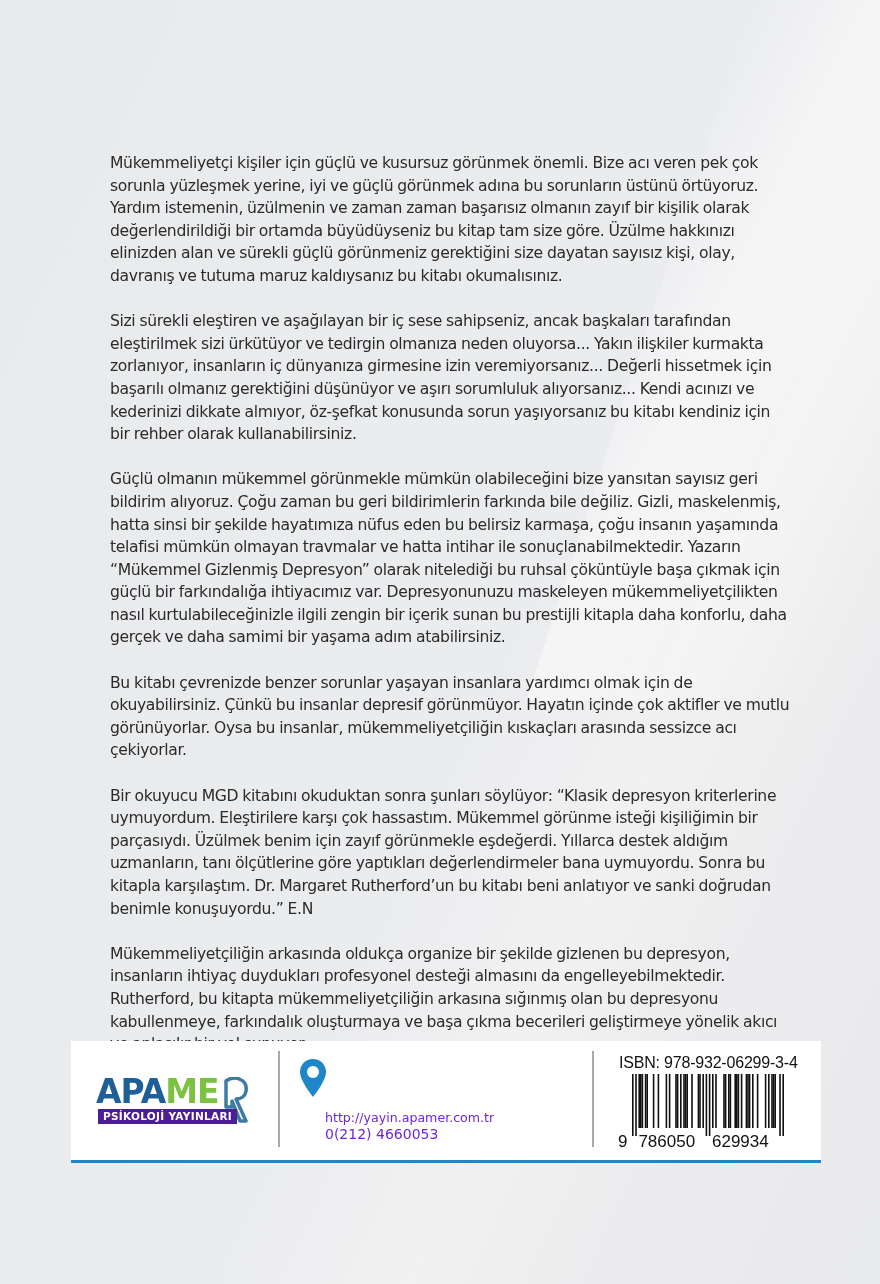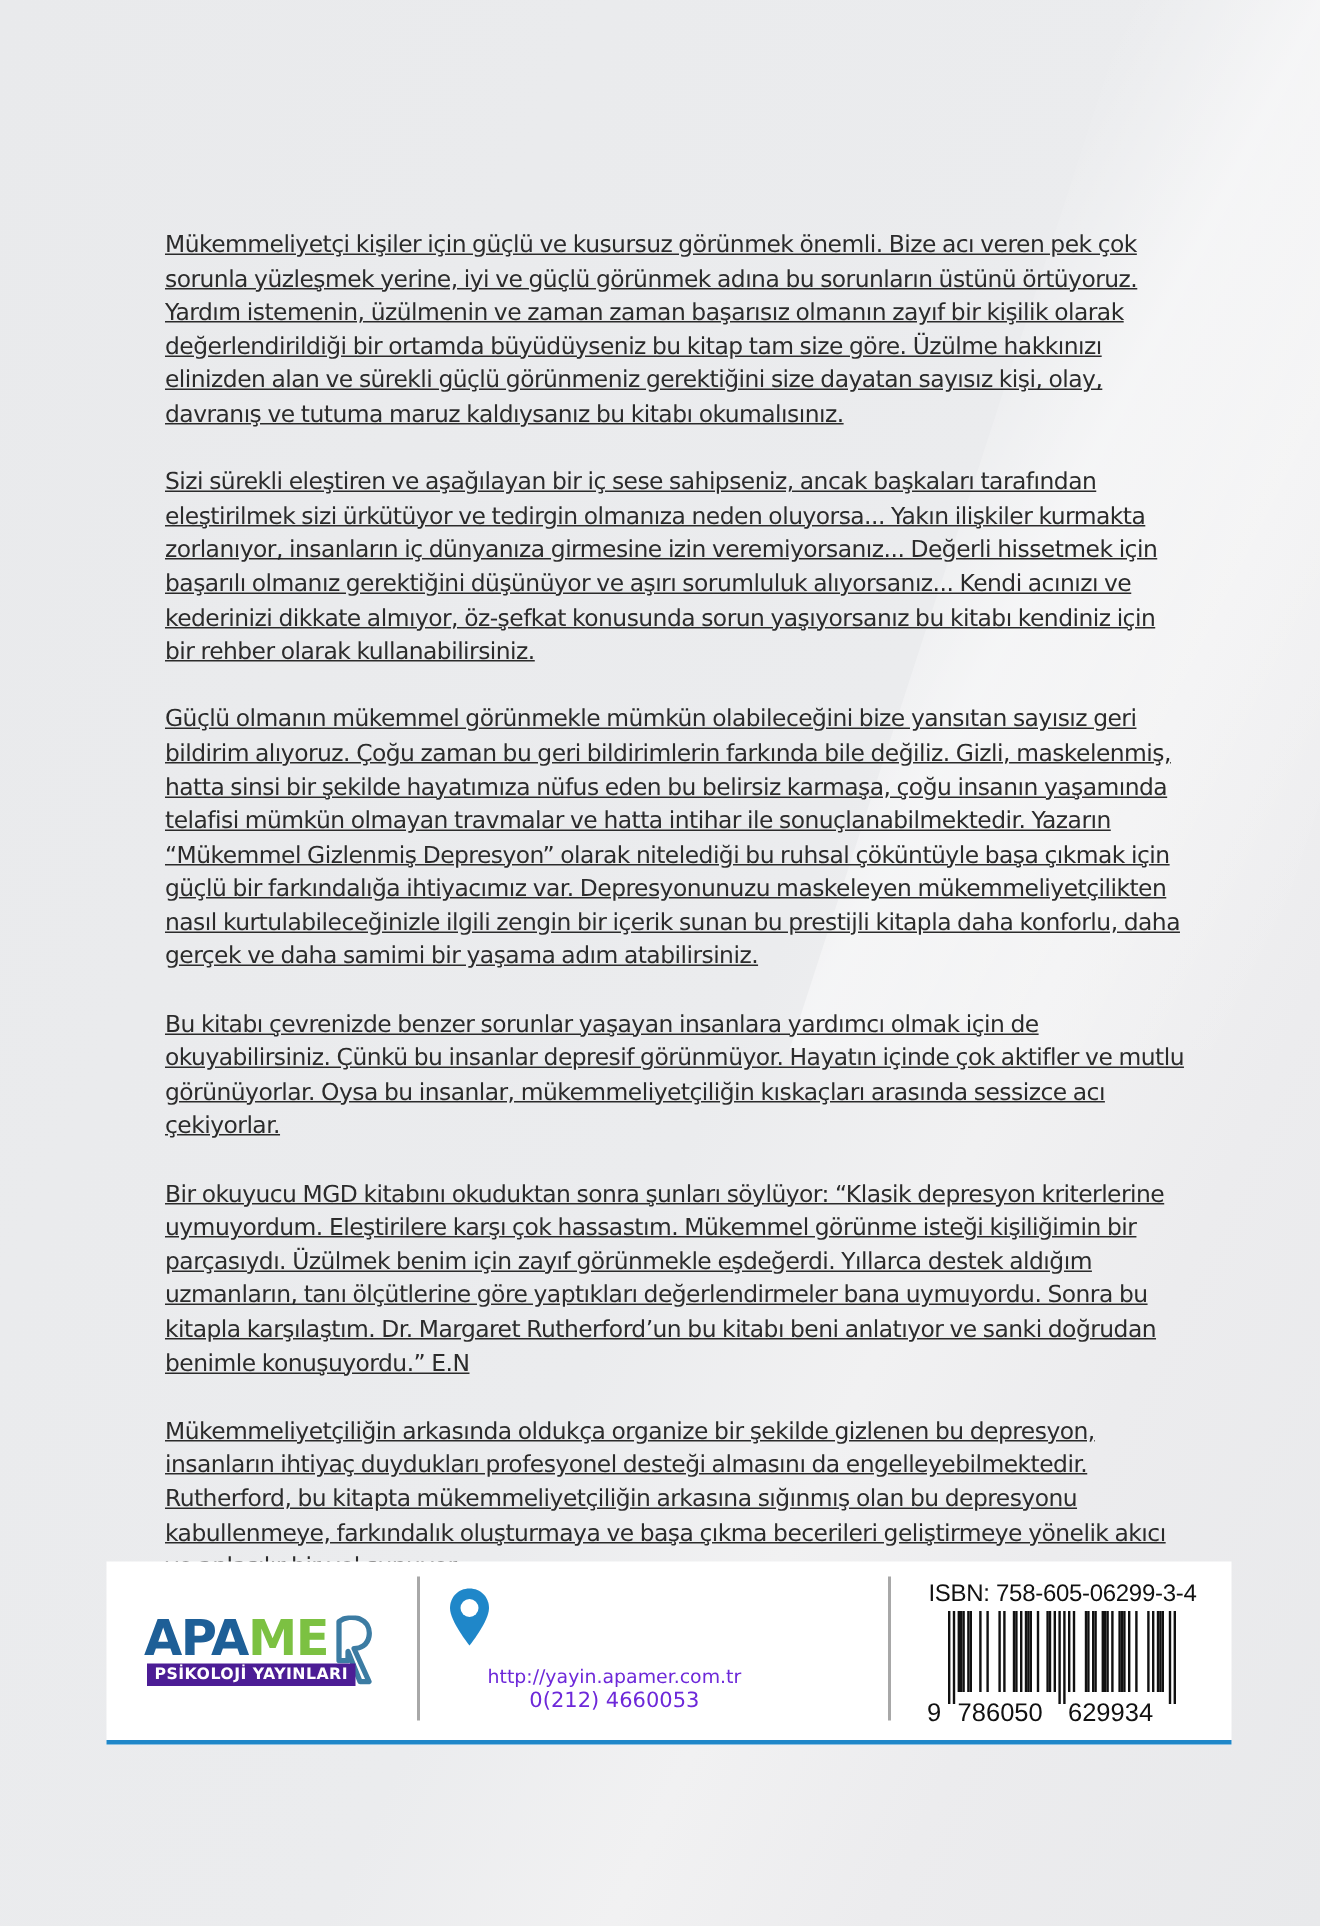--- a/index.html
+++ b/index.html
@@ -11,21 +11,21 @@
   .sheen {
     position: absolute; left: 640px; top: 0; width: 300px; height: 700px;
     background: linear-gradient(100deg, rgba(255,255,255,0) 0%, rgba(255,255,255,0.45) 30%, rgba(255,255,255,0.2) 70%, rgba(255,255,255,0) 100%);
     transform: skewX(-18deg); pointer-events: none;
   }
   .body-text {
     position: absolute; left: 110px; top: 152px; width: 680px;
     color: #2b2b2b; font-size: 15.6px; line-height: 22.6px; letter-spacing: -0.35px;
     word-spacing: -0.5px;
   }
-  .body-text p { margin: 0 0 22.6px 0; text-decoration: underline; }
+  .body-text p { margin: 0 0 22.6px 0; }
 
   .footer {
     position: absolute; left: 71px; top: 1041px; width: 750px; height: 119px;
     background: #ffffff;
     border-bottom: 3px solid #1f87c9;
   }
   .logo { position: absolute; left: 25px; top: 34px; width: 160px; height: 56px; }
   .logo .word { position: absolute; left: 0; top: 0; font-family: "DejaVu Sans", sans-serif; font-weight: bold; font-size: 33px; letter-spacing: -1px; line-height: 34px; }
   .logo .apa { color: #1e5f97; }
   .logo .m { color: #7cc142; }
@@ -34,21 +34,21 @@
     position: absolute; left: 2px; top: 34px; background: #4c1d95; color: #fff;
     font-family: "DejaVu Sans", sans-serif; font-weight: bold; font-size: 10.5px; line-height: 15px; padding: 0 5px; letter-spacing: 0.3px;
   }
   .logo .r { position: absolute; left: 128px; top: 2px; width: 28px; height: 50px; }
   .divider { position: absolute; top: 10px; width: 2px; height: 96px; background: #a8a8a8; }
   .divider.d1 { left: 207px; }
   .divider.d2 { left: 521px; }
   .pin { position: absolute; left: 228px; top: 17px; width: 28px; height: 40px; }
   .addr { position: absolute; left: 270px; top: 14px; font-family: "DejaVu Sans", sans-serif; font-size: 12.4px; line-height: 15.4px; color: #1d1d1d; letter-spacing: -0.2px; }
   .contact { position: absolute; left: 254px; top: 69px; font-family: "DejaVu Sans", sans-serif; font-size: 12.6px; line-height: 16px; color: #6d28d9; }
-  .contact .phone { font-size: 14px; text-align: center; }
+  .contact .phone { font-size: 14px; }
   .isbn { position: absolute; left: 548px; top: 13px; font-family: "Liberation Sans", sans-serif; font-size: 16px; color: #111; letter-spacing: -0.2px; }
   .barcode { position: absolute; left: 547px; top: 33px; width: 175px; height: 76px; }
 </style>
 </head>
 <body>
 
 <div class="sheen"></div>
 
 <div class="body-text">
   <p>Mükemmeliyetçi kişiler için güçlü ve kusursuz görünmek önemli.  Bize acı veren pek çok sorunla yüzleşmek yerine, iyi ve güçlü görünmek adına bu sorunların üstünü örtüyoruz. Yardım istemenin, üzülmenin ve zaman zaman başarısız olmanın zayıf bir kişilik olarak değerlendirildiği bir ortamda büyüdüyseniz bu kitap tam size göre. Üzülme hakkınızı elinizden alan ve sürekli güçlü görünmeniz gerektiğini size dayatan sayısız kişi, olay, davranış ve tutuma maruz kaldıysanız bu kitabı okumalısınız.</p>
@@ -77,21 +77,21 @@
     <circle cx="14" cy="14" r="6" fill="#ffffff"></circle>
   </svg>
 
   <div class="contact">
     <div>http://yayin.apamer.com.tr</div>
     <div class="phone">0(212) 4660053</div>
   </div>
 
   <div class="divider d2"></div>
 
-  <div class="isbn">ISBN: 758-605-06299-3-4</div>
+  <div class="isbn">ISBN: 978-932-06299-3-4</div>
   <svg class="barcode" id="barcode" viewBox="0 0 175 76">
       <rect x="14" y="0" width="1.6" height="62" fill="#111"></rect>
       <rect x="17.2" y="0" width="1.6" height="62" fill="#111"></rect>
       <rect x="20.4" y="0" width="1.6" height="54" fill="#111"></rect>
       <rect x="22" y="0" width="1.6" height="54" fill="#111"></rect>
       <rect x="23.6" y="0" width="1.6" height="54" fill="#111"></rect>
       <rect x="26.8" y="0" width="1.6" height="54" fill="#111"></rect>
       <rect x="28.4" y="0" width="1.6" height="54" fill="#111"></rect>
       <rect x="34.8" y="0" width="1.6" height="54" fill="#111"></rect>
       <rect x="39.6" y="0" width="1.6" height="54" fill="#111"></rect>

